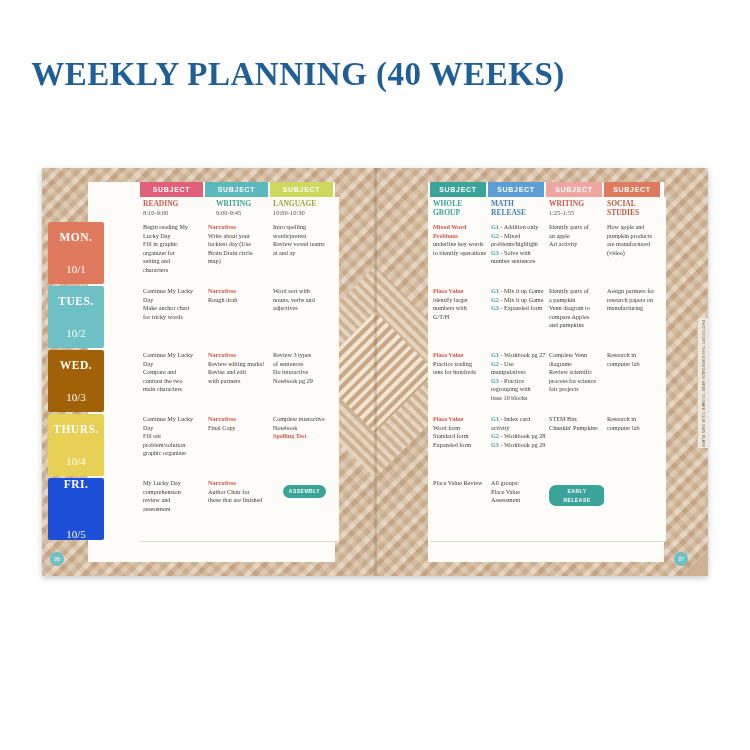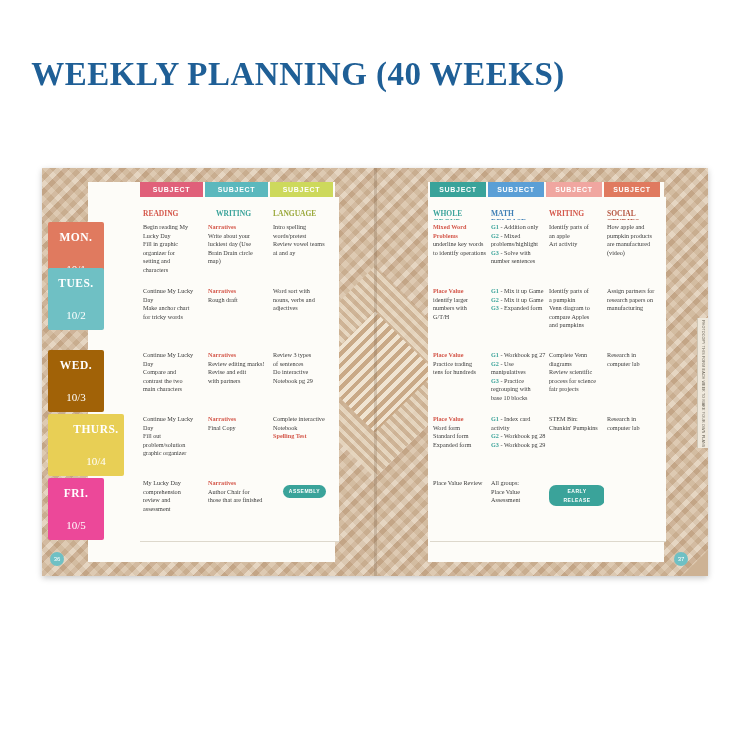--- a/index.html
+++ b/index.html
@@ -91,21 +91,21 @@
     font-family:"Liberation Serif", serif;
   }
   .day .dname{font-weight:bold;font-size:11.5px;letter-spacing:.5px;}
   .day .ddate{font-size:11px;margin-top:20px;}
   .hdr{
     height:15px;display:flex;align-items:center;justify-content:center;
     color:#ffffff;font-size:7px;font-weight:bold;letter-spacing:.7px;
     font-family:"Liberation Sans", sans-serif;
   }
   .subhdr{
-    height:22px;padding:12px 3px 0 3px;
+    height:22px;padding:2px 3px 0 3px;
     font-family:"Liberation Serif", serif;
     line-height:9px;
     border-bottom:1px solid #d9d4c8;
   }
   .subhdr .s1{font-size:7.5px;font-weight:bold;}
   .subhdr .s2{font-size:6.5px;color:#555;}
   .cell{
     padding:3px 3px 0 3px;
     font-size:6.2px;line-height:8.5px;
     color:#3c3c3c;
@@ -166,33 +166,33 @@
 
   <div class="panel" id="panel-left"></div>
   <div class="panel" id="panel-right"></div>
 
 
   <div id="days">
       <div class="day" style="top: 54px; background: rgb(224, 122, 95);">
         <span class="dname">MON.</span>
         <span class="ddate">10/1</span>
       </div>
-      <div class="day" style="top: 100px; background: rgb(111, 192, 196);">
+      <div class="day" style="top: 118px; background: rgb(111, 192, 196);">
         <span class="dname">TUES.</span>
         <span class="ddate">10/2</span>
       </div>
       <div class="day" style="top: 182px; background: #a16207;">
         <span class="dname">WED.</span>
         <span class="ddate">10/3</span>
       </div>
-      <div class="day" style="top: 246px; background: rgb(232, 207, 85); padding-left: 20px;">
+      <div class="day" style="top: 246px; background: rgb(232, 207, 85);">
         <span class="dname">THURS.</span>
         <span class="ddate">10/4</span>
       </div>
-      <div class="day" style="top: 310px; background: #ec4899;">
+      <div class="day" style="top: 310px; background: #1d4ed8; justify-content: space-between;">
         <span class="dname">FRI.</span>
         <span class="ddate">10/5</span>
       </div>
     </div>
   <div id="left-table">
       <div class="hdr" style="position: absolute; left: 98px; top: 14px; width: 63px; background: rgb(224, 96, 122);">SUBJECT</div>
       <div class="subhdr" style="position: absolute; left: 98px; top: 29px; width: 63px; background: rgb(253, 252, 248);">
         <div class="s1" style="color: rgb(212, 87, 74);">READING</div>
         <div class="s2">8:10-9:00</div>
       </div>

